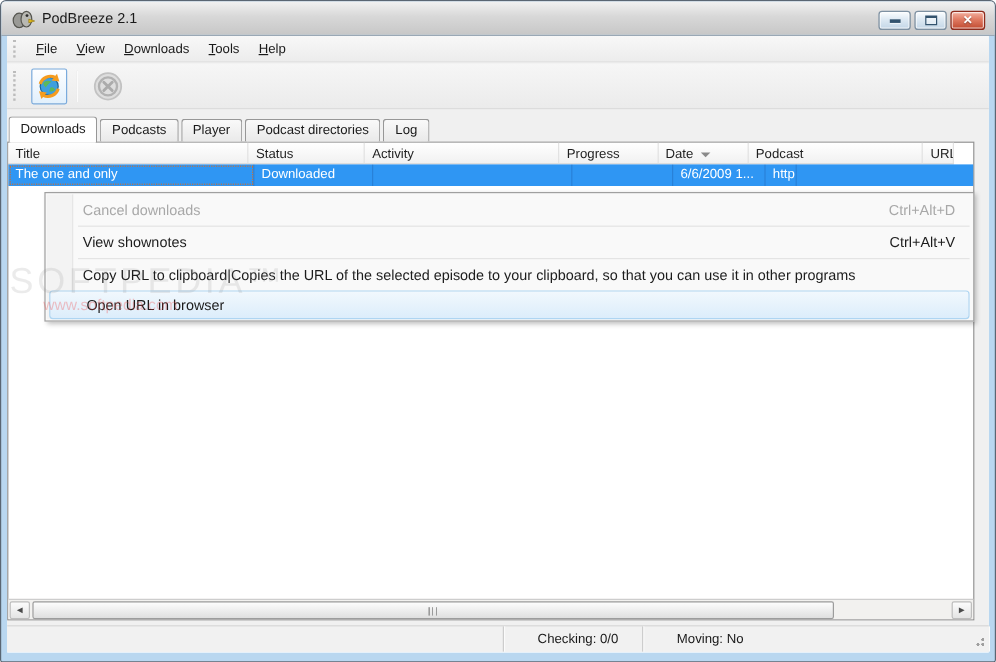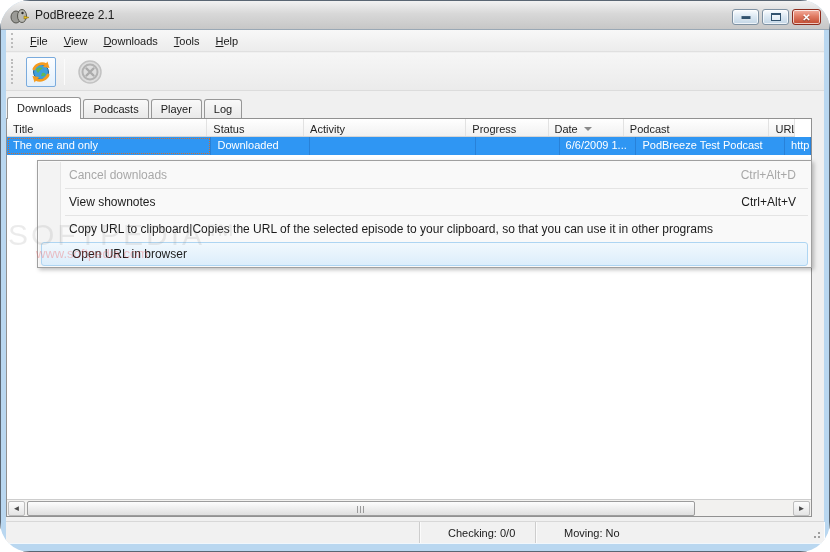--- a/index.html
+++ b/index.html
@@ -1,18 +1,18 @@
 <!DOCTYPE html>
 <html><head>
 <meta charset="utf-8">
 <style>
   * { box-sizing: border-box; margin: 0; padding: 0; }
   html,body { width: 830px; height: 552px; font-family: "Liberation Sans", sans-serif; }
   body { background:#fff; }
-  .window { position:relative; width:830px; height:552px; overflow:hidden;border-radius:30px; }
+  .window { position:relative; width:830px; height:552px; overflow:hidden; }
 
   
   .frame { position:absolute; inset:0; background:#b9d7f0; border:1px solid #5a6673; border-radius:5px 5px 2px 2px; }
   .titlebar { position:absolute; top:1px; left:1px; right:1px; height:29px;
     background:linear-gradient(#f2f2f2,#d8d8d8 45%,#c7c7c7); border-radius:4px 4px 0 0;
     border-bottom:1px solid #9aa8b5; display:flex; align-items:center; }
   .app-icon { width:20px; height:18px; margin:0 6px 0 8px; }
   .title-text { font-size:12px; color:#1a1a1a; }
   .caption-buttons { position:absolute; right:8px; top:8px; display:flex; gap:3px; }
   .cap-btn { width:27px; height:16px; border:1px solid #7e91a2; border-radius:3px;
@@ -157,20 +157,21 @@
           <circle cx="13" cy="13" r="7.5" fill="none" stroke="#b2b2b2" stroke-width="2"></circle>
           <path d="M9.5 9.5 L16.5 16.5 M16.5 9.5 L9.5 16.5" stroke="#ababab" stroke-width="2.4" stroke-linecap="round"></path>
         </svg>
       </div>
     </div>
 
     <div class="tabstrip" id="tabstrip">
         <div class="tab active">Downloads</div>
         <div class="tab">Podcasts</div>
         <div class="tab">Player</div>
+        <div class="tab">Podcast directories</div>
         <div class="tab">Log</div>
       </div>
 
     <div class="panel">
       <div class="thead" id="thead">
           <div class="th" style="width: 205px;">
             <span>Title</span>
           </div>
           <div class="th" style="width: 99px;">
             <span>Status</span>
@@ -192,21 +193,20 @@
             <span>URL</span>
           </div>
         </div>
       <div id="rows-host">
           <div class="trow selected">
             <div class="td focus-cell" style="width: 205px;">The one and only</div>
             <div class="td" style="width: 99px;">Downloaded</div>
             <div class="td" style="width: 166px;"></div>
             <div class="td" style="width: 84px;"></div>
             <div class="td" style="width: 77px;">6/6/2009 1...</div>
-            <div class="td" style="width: 149px;">PodBreeze Test Podcast</div>
             <div class="td" style="width: 26px;">http</div>
           </div>
         </div>
       <div class="hscroll">
         <div class="hs-arrow hs-left">◄</div>
         <div class="hs-thumb">
           <div class="hs-grip"></div>
         </div>
         <div class="hs-arrow hs-right">►</div>
       </div>

